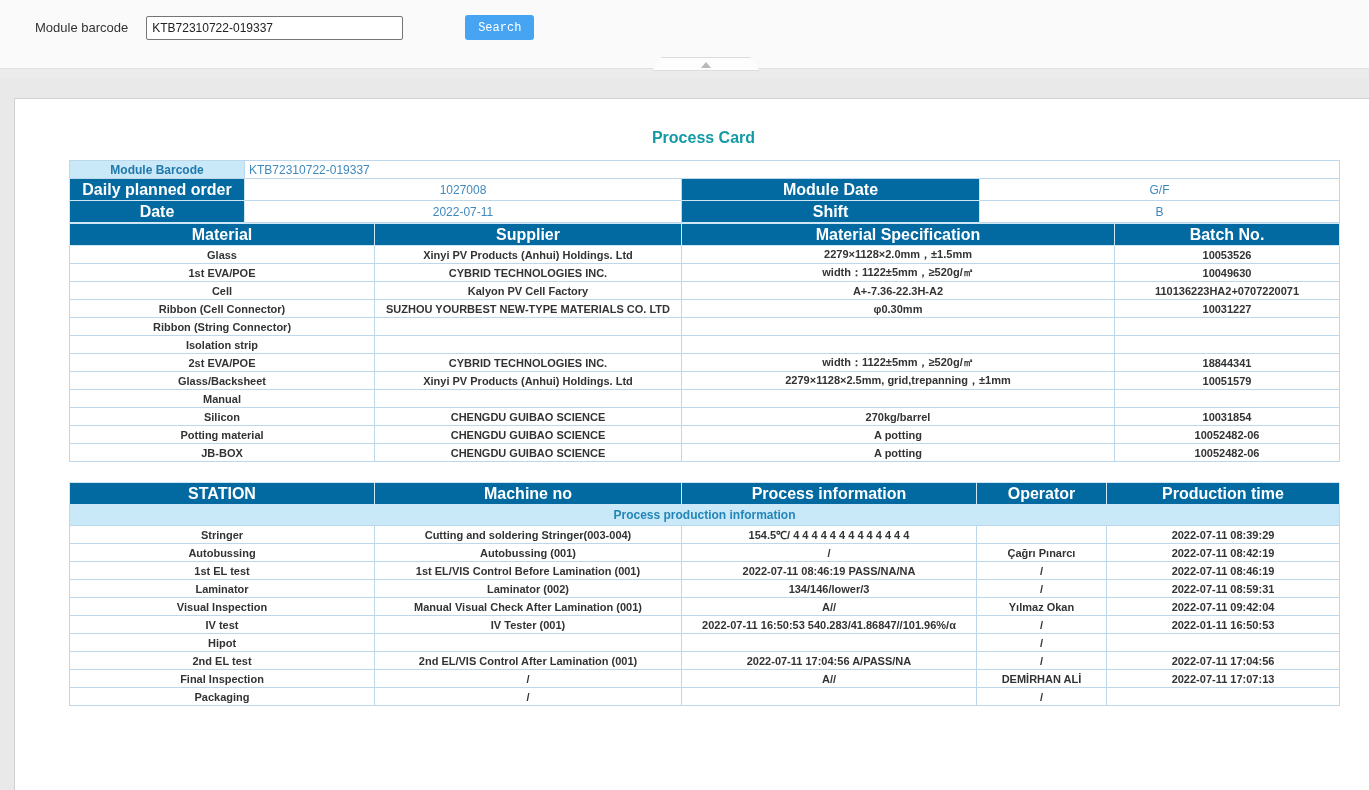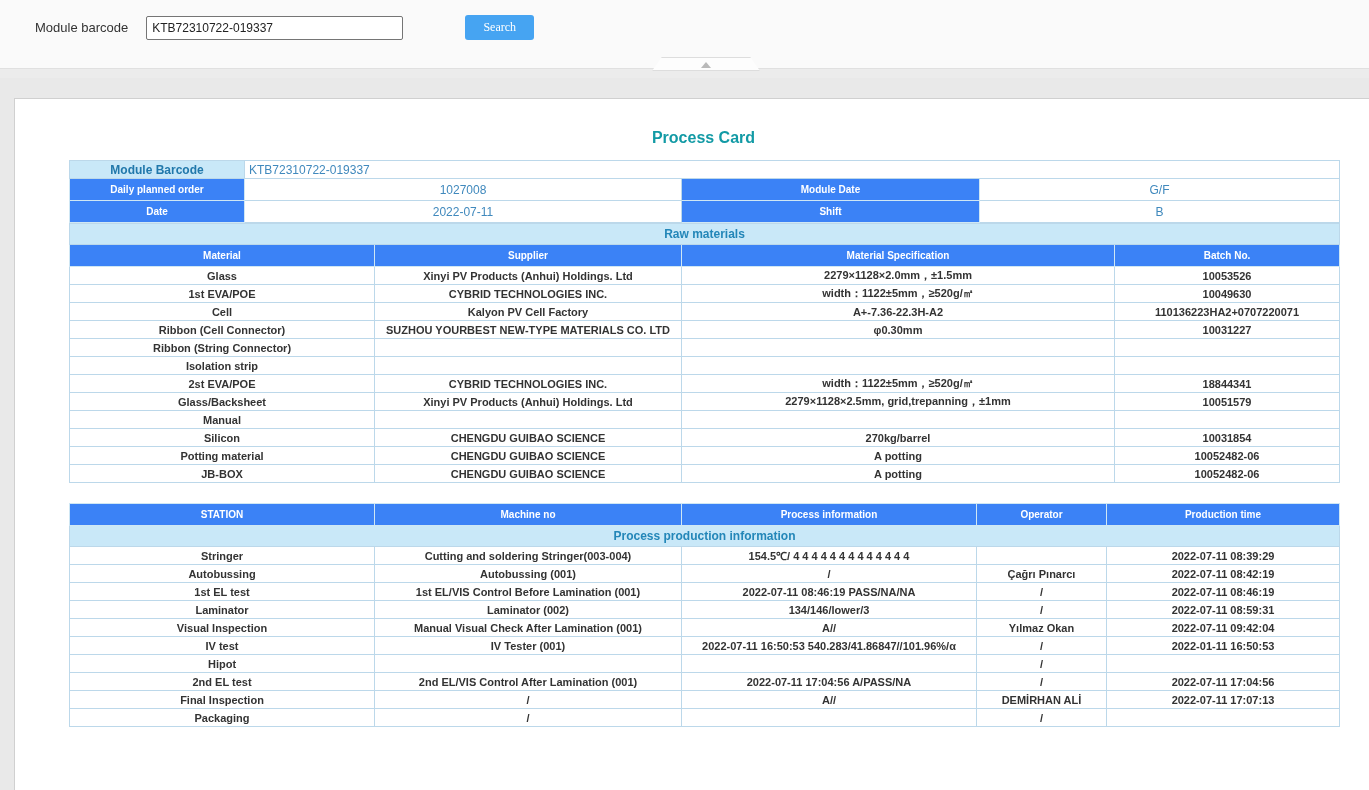--- a/index.html
+++ b/index.html
@@ -7,21 +7,21 @@
               font-family:"Liberation Sans", sans-serif; }
 
   
   .topbar { height:55px; background:#fafafa; display:flex; align-items:center; }
   .topbar .lbl { margin-left:35px; font-size:13px; color:#333; }
   .topbar input { margin-left:18px; width:257px; height:24px; border:1px solid #757575;
                   border-radius:2px; font-size:12px; padding:0 5px; color:#222;
                   font-family:"Liberation Sans",sans-serif; }
   .topbar .btn { margin-left:62px; width:69px; height:25px; background:#46a4f2; color:#fff;
                  border:none; border-radius:3px; font-size:12px; cursor:pointer;
-                 font-family:Liberation Serif, serif; }
+                 font-family:Liberation Mono, monospace; }
 
   
   .collapse-area { position:relative; height:23px; background:#fafafa; }
   .collapse-area .gray-strip { position:absolute; left:0; bottom:0; width:100%; height:10px;
                                background:#ececec; border-top:1px solid #e0e0e0; }
   .handle { position:absolute; left:652px; top:2px; width:108px; height:14px; background:#fdfdfd;
             border:1px solid #ddd; z-index:2; cursor:pointer;
             clip-path:polygon(9% 0, 91% 0, 100% 100%, 0 100%); }
   .handle .tri { position:absolute; left:50%; top:4px; margin-left:-5px; width:0; height:0;
                  border-left:5px solid transparent; border-right:5px solid transparent;
@@ -33,21 +33,21 @@
            padding:0 31px 0 54px;margin-top:20px; }
   .page-title { margin-top:30px; margin-bottom:13px; text-align:center;
                 font-size:16px; font-weight:bold; color:#129aa5; }
 
   
   table.card { border-collapse:collapse; table-layout:fixed; width:1270px; font-size:11px; }
   table.card td, table.card th { border:1px solid #bcd8ea; text-align:center;
                                  padding:1px 4px; overflow:hidden; white-space:nowrap;
                                  height:18px; color:#333; font-weight:bold; }
   table.card td:empty::after { content:"\00a0"; }
-  .hdr { background:#3b82f6; color:#fff !important; font-weight:bold; font-size:10px;
+  .hdr { background:#0369a1; color:#fff !important; font-weight:bold; font-size:16px;
          border:1px solid #cfe7f4 !important; height:22px !important; }
   .soft-hdr { background:#c9e8f8; color:#2178ab !important; font-weight:bold; font-size:12px;
               height:17px !important; }
   .band { background:#c9e8f8; color:#2386b8 !important; font-weight:bold; font-size:12px;
           height:21px !important; }
   .blue-val { color:#4089bd !important; font-weight:normal !important; font-size:12px; }
   .left { text-align:left !important; }
   .gap { height:20px; }
 </style>
 </head>
@@ -97,23 +97,20 @@
     </table>
 
   <table class="card">
     <colgroup>
         <col style="width:305px">
         <col style="width:307px">
         <col style="width:433px">
         <col style="width:225px">
       </colgroup>
     <thead>
-      <tr>
-        <td colspan="4" class="band">Raw materials</td>
-      </tr>
       <tr>
         <th class="hdr">Material</th>
         <th class="hdr">Supplier</th>
         <th class="hdr">Material Specification</th>
         <th class="hdr">Batch No.</th>
       </tr>
     </thead>
     <tbody>
         <tr>
           <td>Glass</td>

